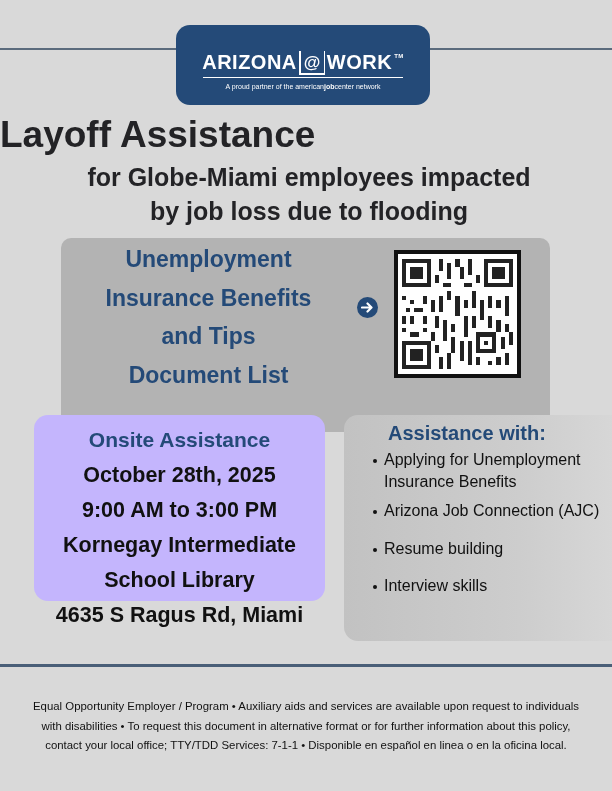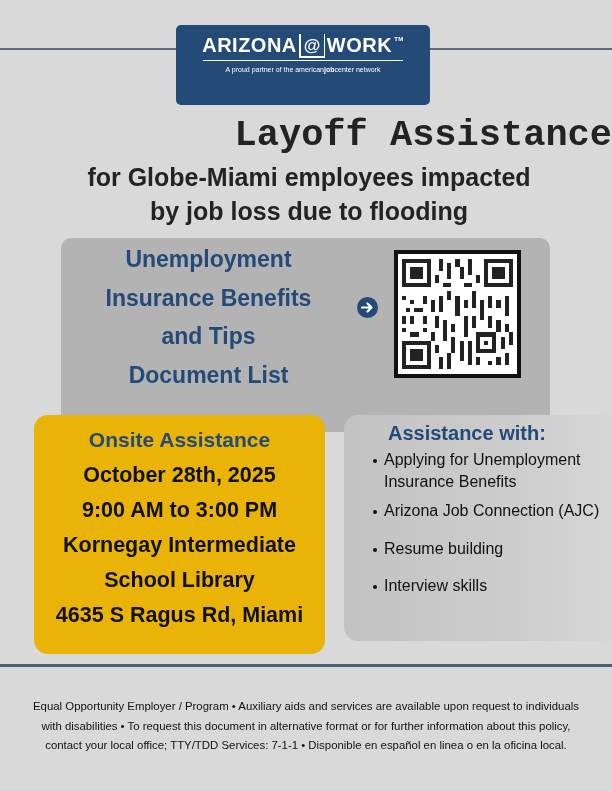--- a/index.html
+++ b/index.html
@@ -11,25 +11,25 @@
       font-family: "Liberation Sans", sans-serif;
       color: #1f1f22;
     }
     .top-line {
       position: absolute; left: 0; right: 0; top: 48px; height: 2px;
       background: #5b6b7d;
     }
     .logo {
       position: absolute; left: 176px; top: 25px; width: 254px; height: 80px;
       background: #244a78;
-      border-radius: 5px;
+      border-radius: 14px;
       color: #ffffff;
       text-align: center;
       box-sizing: border-box;
-      padding-top: 8px;
+      padding-top: 25px;
     }
     .logo-title {
       font-weight: bold; font-size: 20px; letter-spacing: 0.5px;
       display: flex; align-items: center; justify-content: center; gap: 2px;
       line-height: 24px;
     }
     .logo-at {
       display: inline-flex; align-items: center; justify-content: center;
       width: 26px; height: 24px;
       border: 2px solid #ffffff; border-top: none; border-right-width: 1px;
@@ -40,23 +40,22 @@
     .logo-tm { font-size: 6px; vertical-align: top; position: relative; top: -6px; }
     .logo-rule {
       width: 200px; height: 1px; background: #ffffff; margin: 3px auto 4px;
     }
     .logo-sub { font-size: 12px; line-height: 14px; }
     .logo-tag { font-size: 7px; margin-top: 5px; line-height: 8px; }
     .logo-tag b { font-weight: bold; }
 
     .title {
       position: absolute; left: 0; right: 0; top: 113px;
-      text-align: right; font-weight: bold; font-size: 37px; line-height: 44px;
+      text-align: left; font-weight: bold; font-size: 37px; line-height: 44px;
       color: #232326;
-      font-family: Liberation Mono, monospace;
     }
     .subtitle {
       position: absolute; left: 0; right: 0; top: 160px;
       text-align: center; font-weight: bold; font-size: 25px; line-height: 34px;
       color: #232326;
       margin-left: 6px;
     }
 
     .ui-box {
       position: absolute; left: 61px; top: 238px; width: 489px; height: 194px;
@@ -72,22 +71,22 @@
       border-radius: 50%; background: #244a78;
       display: flex; align-items: center; justify-content: center;
     }
     .qr {
       position: absolute; left: 333px; top: 12px; width: 127px; height: 128px;
       background: #111; box-sizing: border-box; padding: 4px;
     }
     .qr svg { display: block; width: 100%; height: 100%; background: #fff; }
 
     .onsite-box {
-      position: absolute; left: 34px; top: 415px; width: 291px; height: 239px;
-      background: #eab308; border-radius: 14px; text-align: center;
+      position: absolute; left: 34px; top: 415px; width: 291px; height: 186px;
+      background: #c4b5fd; border-radius: 14px; text-align: center;
     }
     .onsite-title {
       margin-top: 12px; font-weight: bold; font-size: 21px; line-height: 25px;
       color: #244a78;
     }
     .onsite-line {
       font-weight: bold; font-size: 21.5px; line-height: 35px; color: #111;
     }
     .onsite-line.first { margin-top: 6px; }
 

